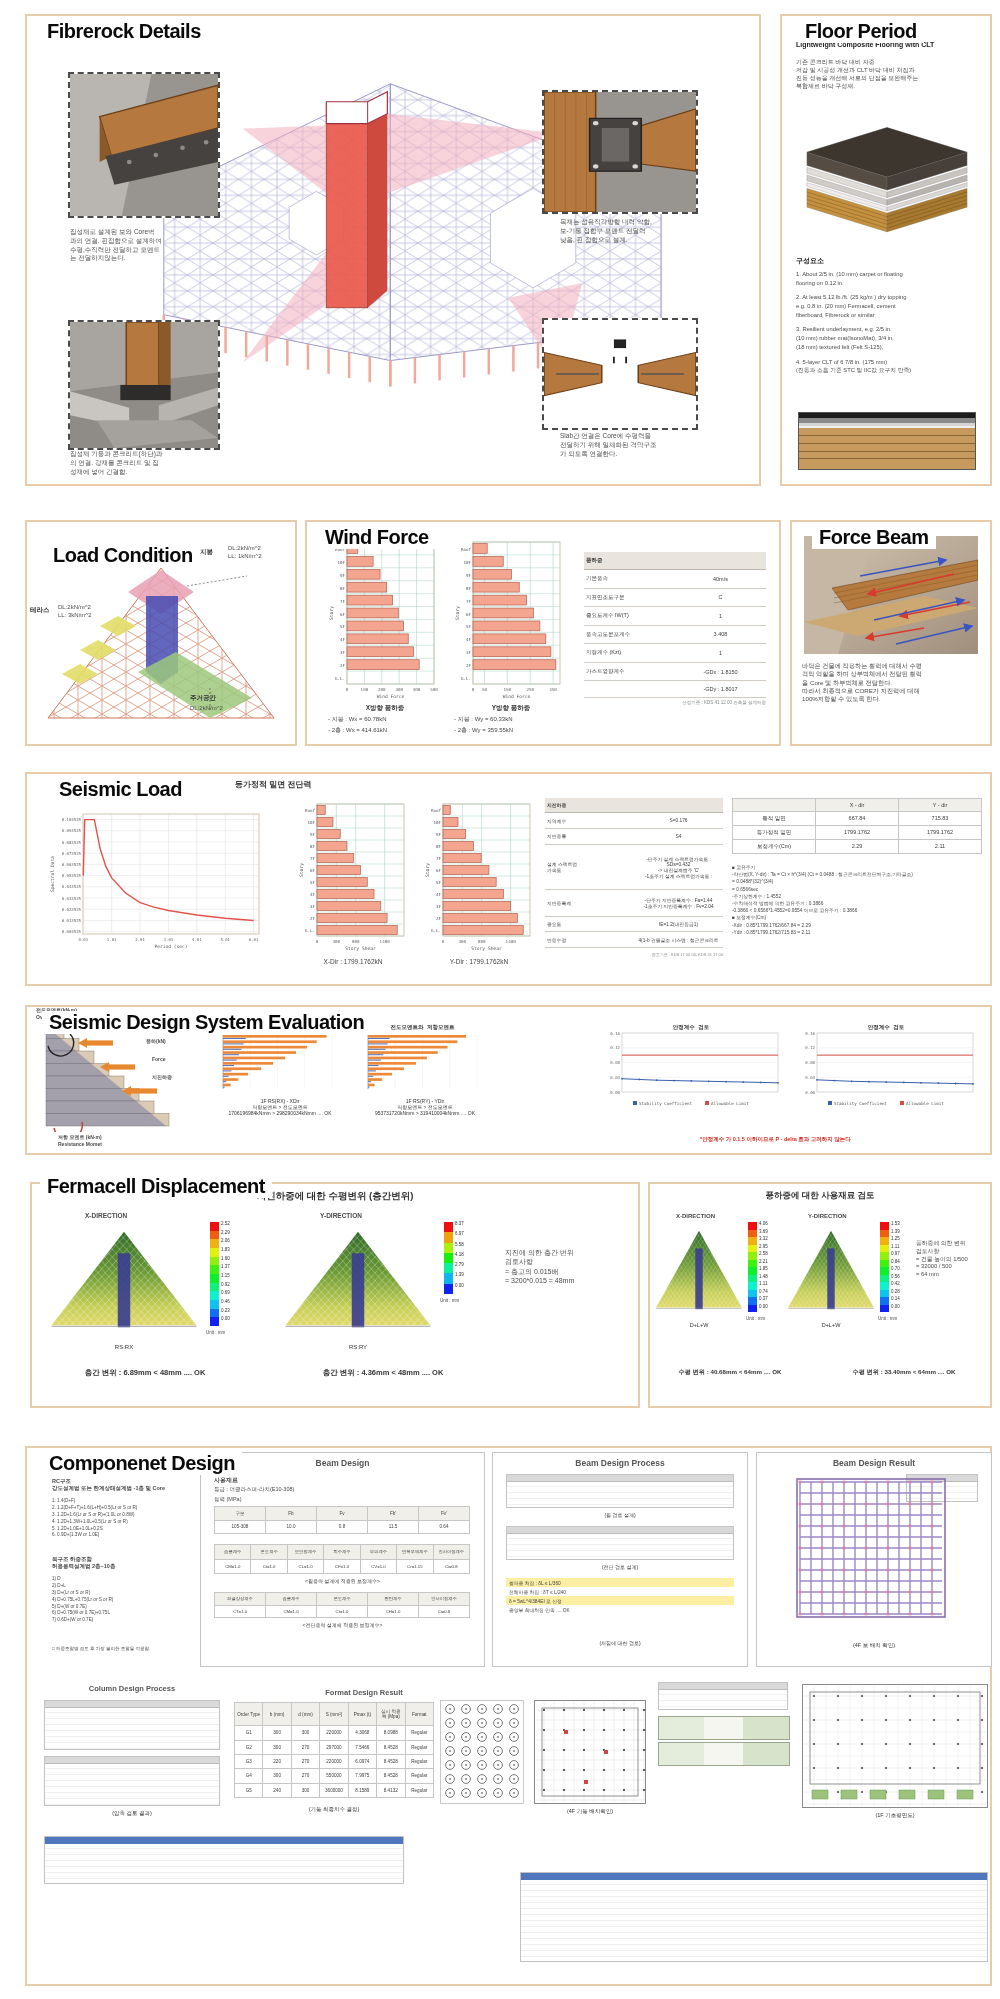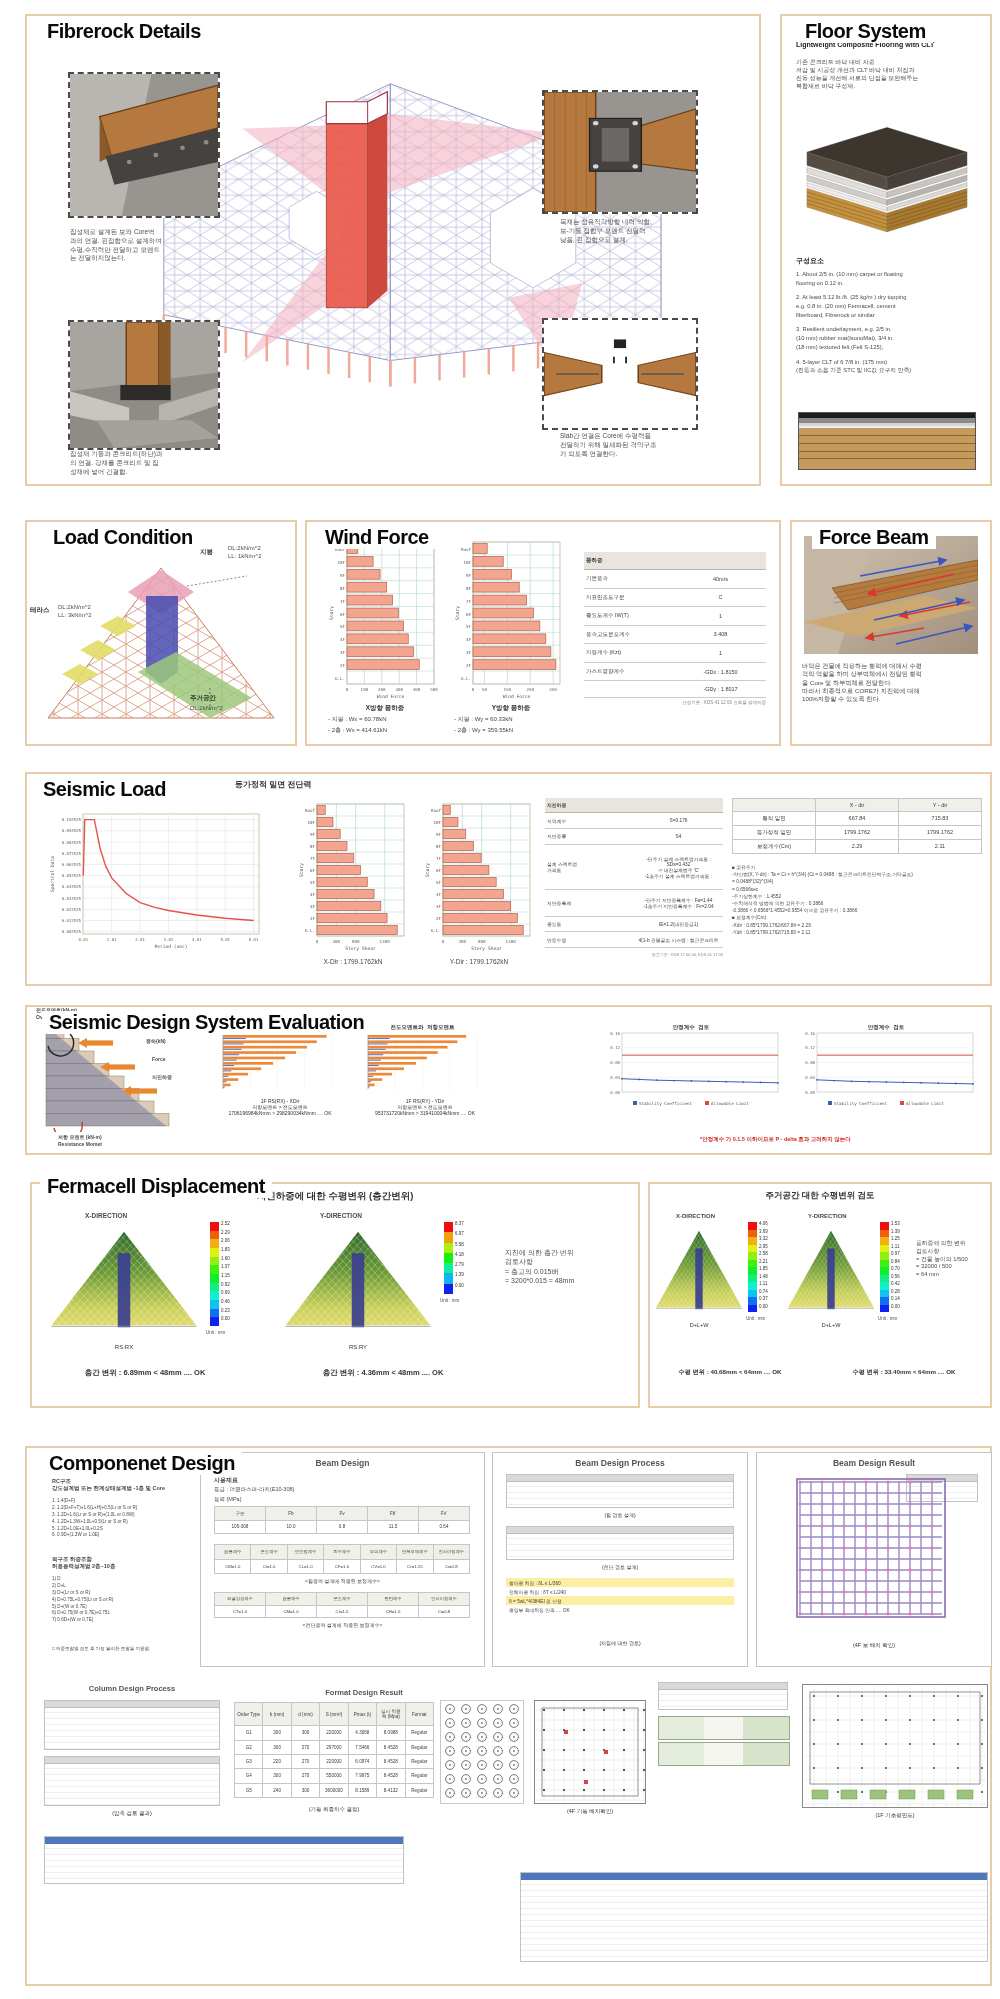--- a/index.html
+++ b/index.html
@@ -53,25 +53,25 @@
   <div class="panel" style="left:25px;top:520px;width:272px;height:226px"></div>
   <div class="panel" style="left:305px;top:520px;width:476px;height:226px"></div>
   <div class="panel" style="left:790px;top:520px;width:202px;height:226px"></div>
   <div class="panel" style="left:25px;top:772px;width:967px;height:214px"></div>
   <div class="panel" style="left:25px;top:1005px;width:967px;height:150px"></div>
   <div class="panel" style="left:30px;top:1182px;width:610px;height:226px"></div>
   <div class="panel" style="left:648px;top:1182px;width:344px;height:226px"></div>
   <div class="panel" style="left:25px;top:1446px;width:967px;height:540px"></div>
 
   <h2 class="bigtitle" style="left:40px;top:3px">Fibrerock Details</h2>
-  <h2 class="bigtitle" style="left:798px;top:3px">Floor System</h2>
-  <h2 class="bigtitle" style="left:46px;top:509px">Load Condition</h2>
+  <h2 class="bigtitle" style="left:798px;top:3px">Floor Period</h2>
+  <h2 class="bigtitle" style="left:46px;top:527px">Load Condition</h2>
   <h2 class="bigtitle" style="left:318px;top:509px">Wind Force</h2>
   <h2 class="bigtitle" style="left:812px;top:509px">Force Beam</h2>
-  <h2 class="bigtitle" style="left:36px;top:761px">Seismic Load</h2>
+  <h2 class="bigtitle" style="left:52px;top:761px">Seismic Load</h2>
   <h2 class="bigtitle" style="left:42px;top:994px">Seismic Design System Evaluation</h2>
   <h2 class="bigtitle" style="left:40px;top:1158px">Fermacell Displacement</h2>
   <h2 class="bigtitle" style="left:42px;top:1435px">Componenet Design</h2>
 
   <div class="draw" style="left:85px;top:44px;width:650px;height:428px">
       <svg viewBox="0 0 660 430" preserveAspectRatio="none" width="100%" height="100%">
         <defs>
           <pattern id="lat" patternUnits="userSpaceOnUse" width="26" height="16">
             <path d="M0,8 L13,0 L26,8 L13,16 Z M13,0 L13,16 M0,8 H26" fill="none" stroke="#b2b2d8" stroke-width="0.7"></path>
           </pattern>
@@ -932,21 +932,21 @@
   <div class="txt" style="left:440px;top:1298px;font-size:4.5px">Unit : mm</div>
   <div class="txt pre" style="left:505px;top:1248px;width:128px;font-size:7px">지진에 의한 층간 변위
 검토사항
 = 층고의 0.015배
 = 3200*0.015 = 48mm</div>
   <div class="captitle" style="left:48px;top:1344px;width:152px;font-size:6px;font-weight:normal">RS:RX</div>
   <div class="captitle" style="left:282px;top:1344px;width:152px;font-size:6px;font-weight:normal">RS:RY</div>
   <div class="captitle" style="left:30px;top:1368px;width:230px;font-size:7.5px">층간 변위 : 6.89mm &lt; 48mm .... OK</div>
   <div class="captitle" style="left:268px;top:1368px;width:230px;font-size:7.5px">층간 변위 : 4.36mm &lt; 48mm .... OK</div>
 
-  <div class="captitle" style="left:652px;top:1190px;width:336px;font-size:8.5px">주거공간 대한 수평변위 검토</div>
+  <div class="captitle" style="left:652px;top:1190px;width:336px;font-size:8.5px">풍하중에 대한 사용재료 검토</div>
   <div class="txt" style="left:676px;top:1212px;font-size:6px;font-weight:bold">X-DIRECTION</div>
   <div class="draw" style="left:654px;top:1226px;width:90px;height:92px">
       <svg viewBox="0 0 170 115" preserveAspectRatio="none" width="100%" height="100%">
         <defs>
           <linearGradient id="tg3" x1="0" y1="0" x2="0" y2="1">
             <stop offset="0%" stop-color="#2f6b2a"></stop>
             <stop offset="45%" stop-color="#6f9c35"></stop>
             <stop offset="80%" stop-color="#c6cf57"></stop>
             <stop offset="100%" stop-color="#e0d96b"></stop>
           </linearGradient>

